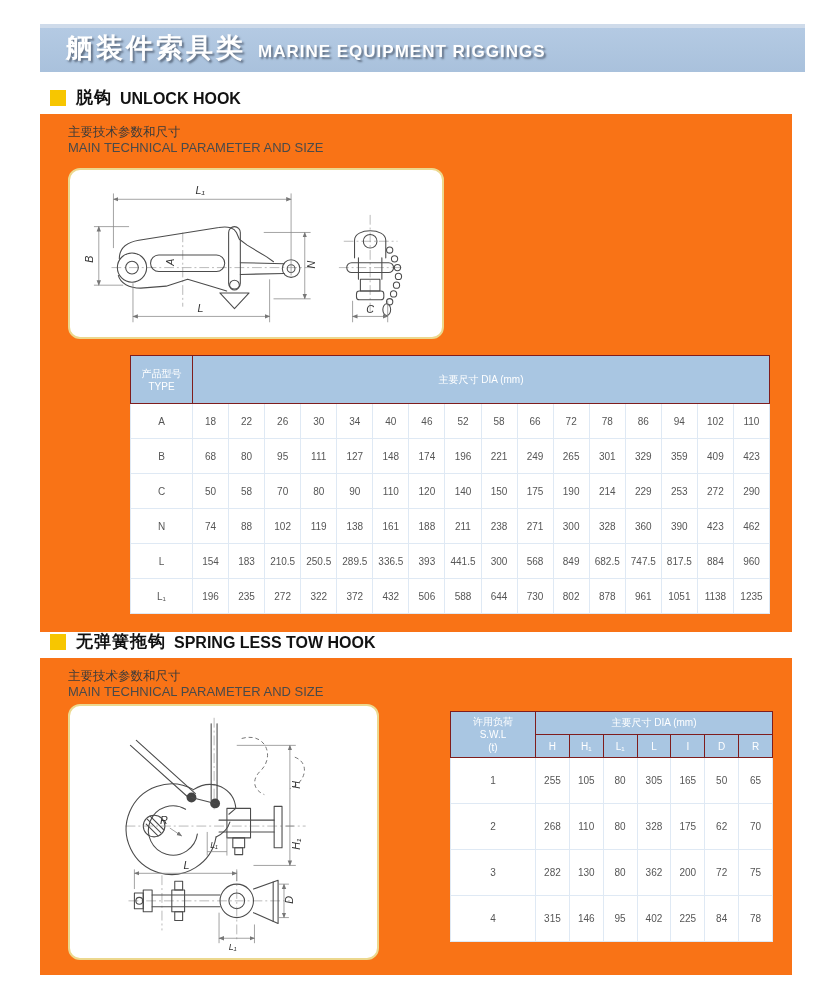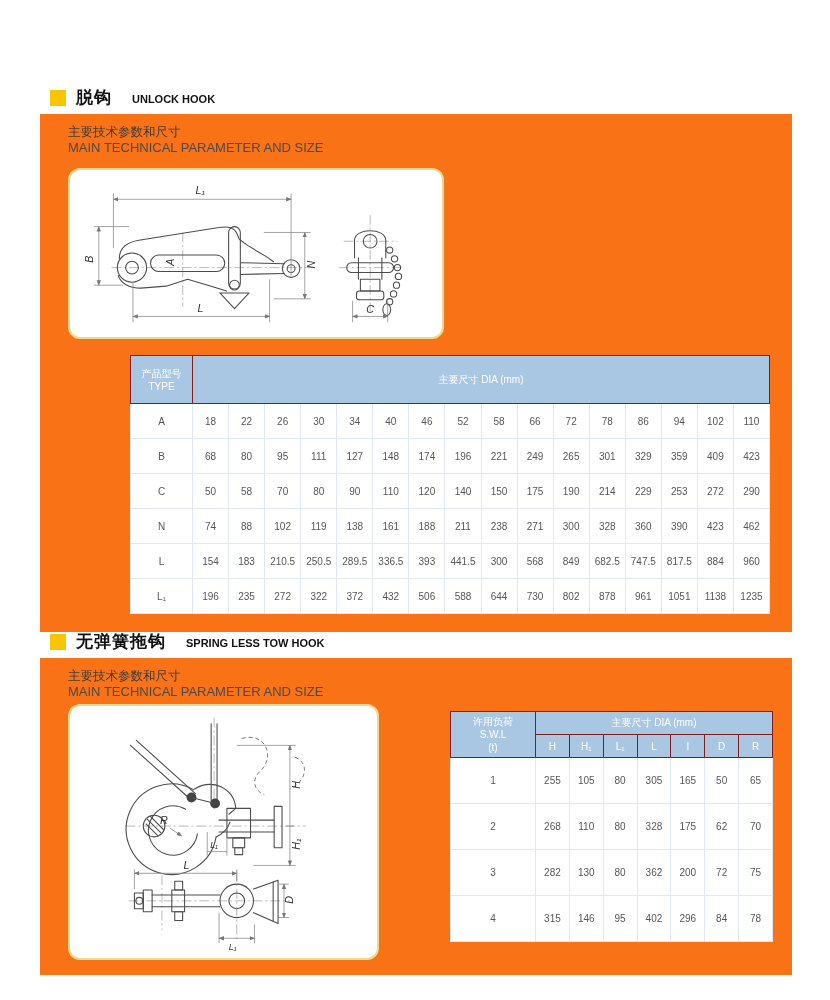--- a/index.html
+++ b/index.html
@@ -12,21 +12,21 @@
           display:flex;align-items:center;padding-left:26px;}
   .banner .zh{font-size:27px;font-weight:bold;color:#fff;letter-spacing:3px;
               text-shadow:2px 2px 2px rgba(95,110,130,.95);}
   .banner .en{font-size:17px;font-weight:bold;color:#fff;letter-spacing:1px;margin-left:12px;
               padding-top:8px;text-shadow:2px 2px 2px rgba(95,110,130,.95);}
 
   
   .sec-head{position:absolute;left:50px;display:flex;align-items:center;}
   .bullet{width:16px;height:16px;background:#f7c600;flex:0 0 auto;}
   .sec-zh{font-size:17px;font-weight:bold;color:#121212;margin-left:10px;letter-spacing:1px;}
-  .sec-en{font-size:11px;font-weight:bold;color:#121212;margin-left:20px;padding-top:3px;}
+  .sec-en{font-size:16px;font-weight:bold;color:#121212;margin-left:8px;padding-top:3px;}
   #sec1{top:86px;} #sec2{top:630px;}
 
   
   .panel{position:absolute;left:40px;width:752px;background:#f97316;}
   #panel1{top:114px;height:518px;}
   #panel2{top:658px;height:317px;}
   .param{position:absolute;left:28px;top:10px;line-height:16px;}
   .param .zh{font-size:12.5px;color:#3a3a3a;}
   .param .en{font-size:13px;color:#4a4a4a;}
 
@@ -54,20 +54,24 @@
   #t2{width:323px;}
   #t2 thead th{height:20px;}
   #t2 tbody td{height:43px;}
   .corner div{line-height:13px;}
 </style>
 </head>
 <body>
 
 <div class="page">
 
+  <div class="banner">
+    <span class="zh">舾装件索具类</span>
+    <span class="en">MARINE EQUIPMENT RIGGINGS</span>
+  </div>
 
   <div class="sec-head" id="sec1">
     <span class="bullet"></span>
     <span class="sec-zh">脱钩</span>
     <span class="sec-en">UNLOCK HOOK</span>
   </div>
 
   <div class="panel" id="panel1">
     <div class="param">
       <div class="zh">主要技术参数和尺寸</div>
@@ -443,21 +447,21 @@
               <td class="val">200</td>
               <td class="val">72</td>
               <td class="val">75</td>
             </tr>
             <tr>
               <td class="rowlab">4</td>
               <td class="val">315</td>
               <td class="val">146</td>
               <td class="val">95</td>
               <td class="val">402</td>
-              <td class="val">296</td>
+              <td class="val">225</td>
               <td class="val">84</td>
               <td class="val">78</td>
             </tr>
           </tbody>
       </table>
     </div>
   </div>
 
 </div>
 

